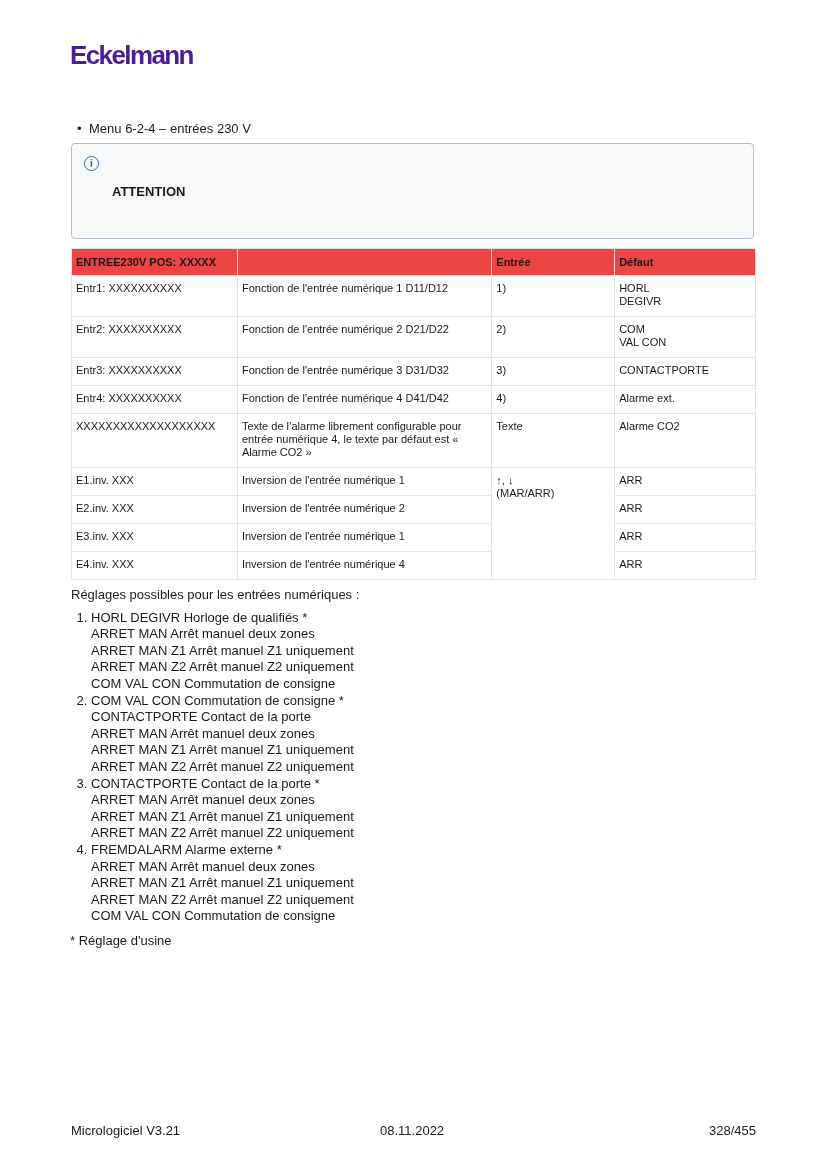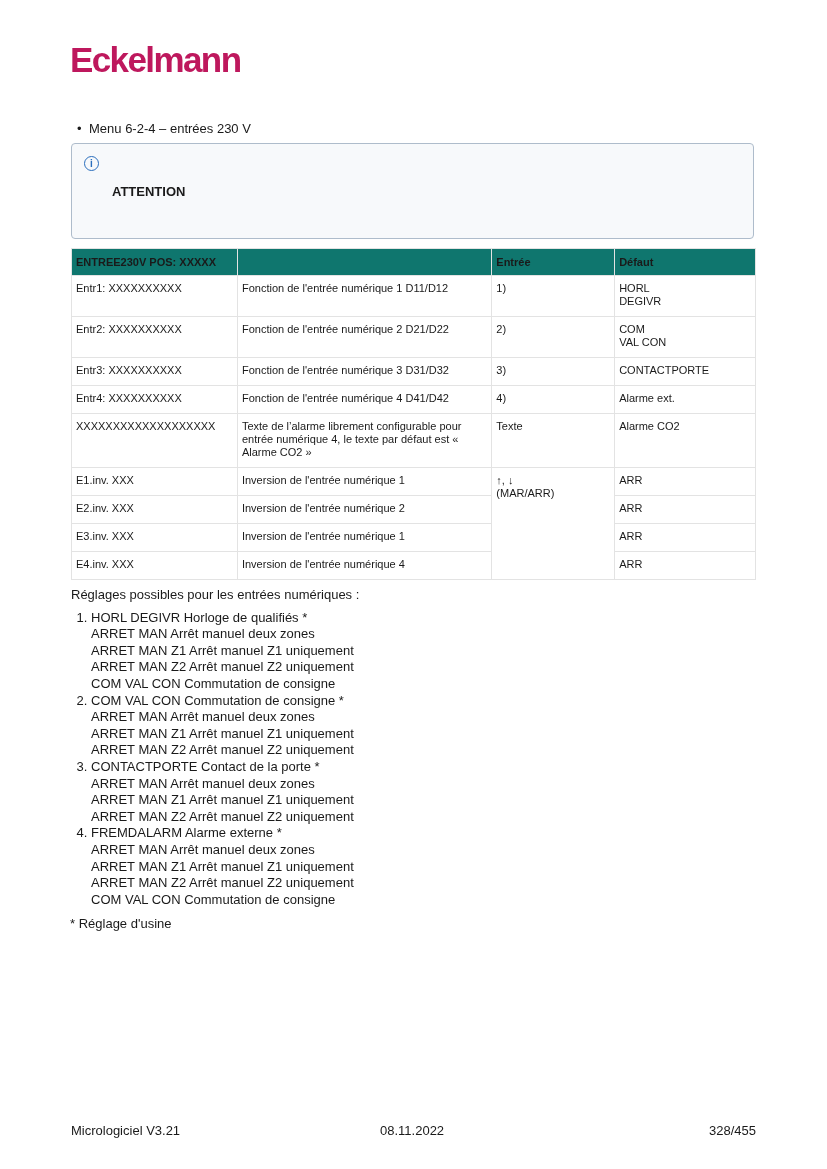--- a/index.html
+++ b/index.html
@@ -3,21 +3,21 @@
 <meta charset="utf-8">
 <style>
   html, body { margin: 0; padding: 0; background: #ffffff; }
   body {
     width: 827px; height: 1169px; position: relative; overflow: hidden;
     font-family: "Liberation Sans", sans-serif; color: #1a1a1a;
   }
   .logo {
     position: absolute; left: 70px; top: 40px;
     font-family: "Liberation Sans", sans-serif; font-weight: bold;
-    font-size: 35px; letter-spacing: -1.6px; color: #be185d;
+    font-size: 26px; letter-spacing: -1.6px; color: #4c1d95;
   }
   .bullet {
     position: absolute; left: 77px; top: 121px; font-size: 13px;
   }
   .bullet .dot { display: inline-block; width: 12px; }
   .notice {
     position: absolute; left: 71px; top: 143px; width: 683px; height: 96px;
     border: 1.5px solid #aebccb; border-radius: 4px; box-sizing: border-box;
     background: #f7f9fb;
   }
@@ -34,21 +34,21 @@
     font-size: 13px; line-height: 16.5px;
   }
   table.params {
     position: absolute; left: 71px; top: 248px; width: 685px;
     border-collapse: collapse; font-size: 11px;
   }
   table.params td, table.params th {
     border: 1px solid #e3e3e3; padding: 6px 4px 8px 4px; vertical-align: top;
     text-align: left; line-height: 13px;
   }
-  table.params th { background: #0f766e; font-weight: bold; padding-top: 7px; padding-bottom: 6px; }
+  table.params th { background: #ef4444; font-weight: bold; padding-top: 7px; padding-bottom: 6px; }
   .col1 { width: 157px; } .col2 { width: 246px; } .col3 { width: 114px; } .col4 { width: 132px; }
   .row-tall td { height: 25px; }
   .multiline { white-space: pre-line; }
   .settings {
     position: absolute; left: 71px; top: 587px; font-size: 13px; line-height: 16.6px;
   }
   .settings .intro { margin-bottom: 6px; }
   .settings ol { margin: 0; padding-left: 20px; }
   .settings li { padding-left: 0; }
   .settings .line { display: block; }
@@ -143,20 +143,21 @@
   <ol>
     <li>
       <span class="line">HORL DEGIVR Horloge de qualifiés *</span>
       <span class="line">ARRET MAN Arrêt manuel deux zones</span>
       <span class="line">ARRET MAN Z1 Arrêt manuel Z1 uniquement</span>
       <span class="line">ARRET MAN Z2 Arrêt manuel Z2 uniquement</span>
       <span class="line">COM VAL CON Commutation de consigne</span>
     </li>
     <li>
       <span class="line">COM VAL CON Commutation de consigne *</span>
+      <span class="line">CONTACTPORTE Contact de la porte</span>
       <span class="line">ARRET MAN Arrêt manuel deux zones</span>
       <span class="line">ARRET MAN Z1 Arrêt manuel Z1 uniquement</span>
       <span class="line">ARRET MAN Z2 Arrêt manuel Z2 uniquement</span>
     </li>
     <li>
       <span class="line">CONTACTPORTE Contact de la porte *</span>
       <span class="line">ARRET MAN Arrêt manuel deux zones</span>
       <span class="line">ARRET MAN Z1 Arrêt manuel Z1 uniquement</span>
       <span class="line">ARRET MAN Z2 Arrêt manuel Z2 uniquement</span>
     </li>

